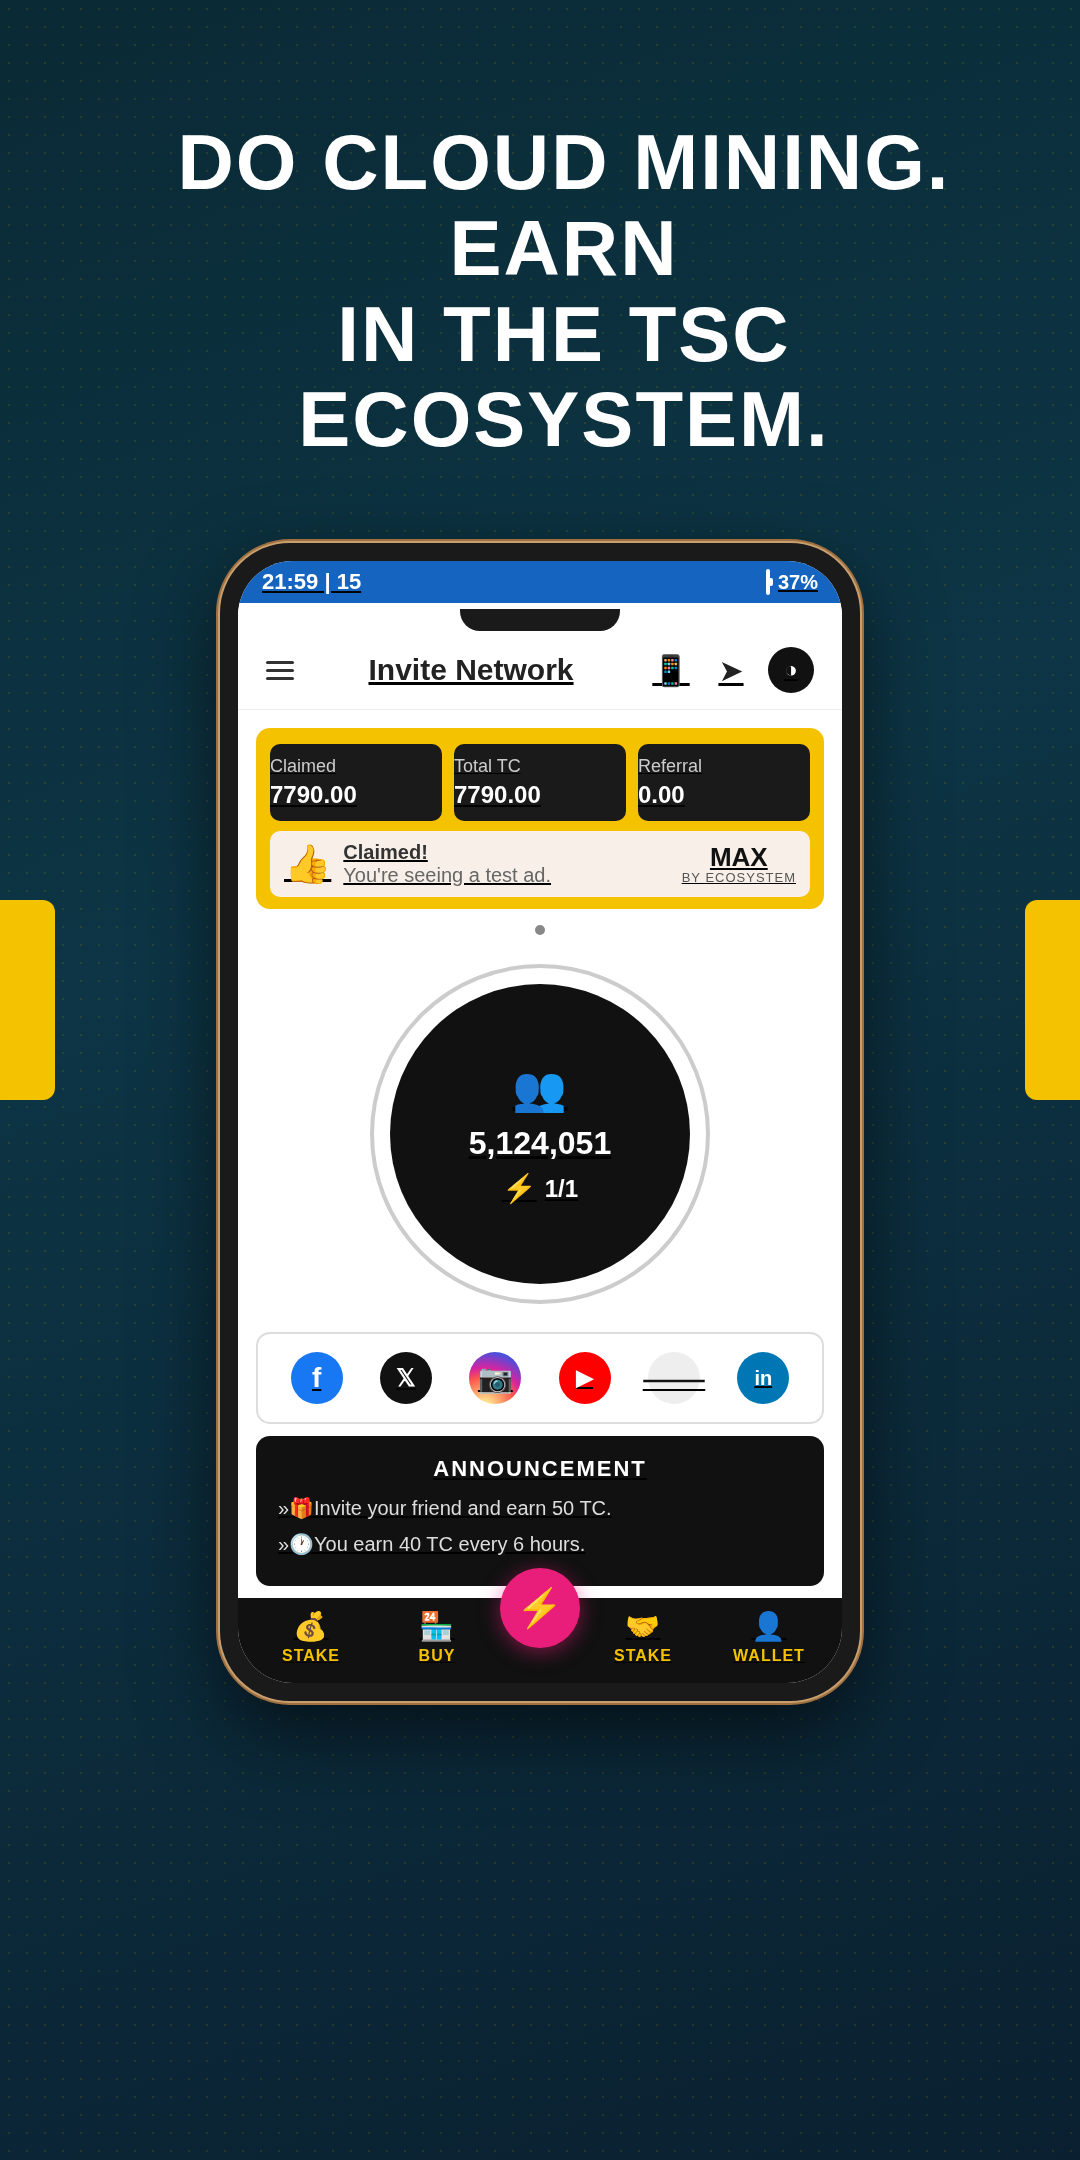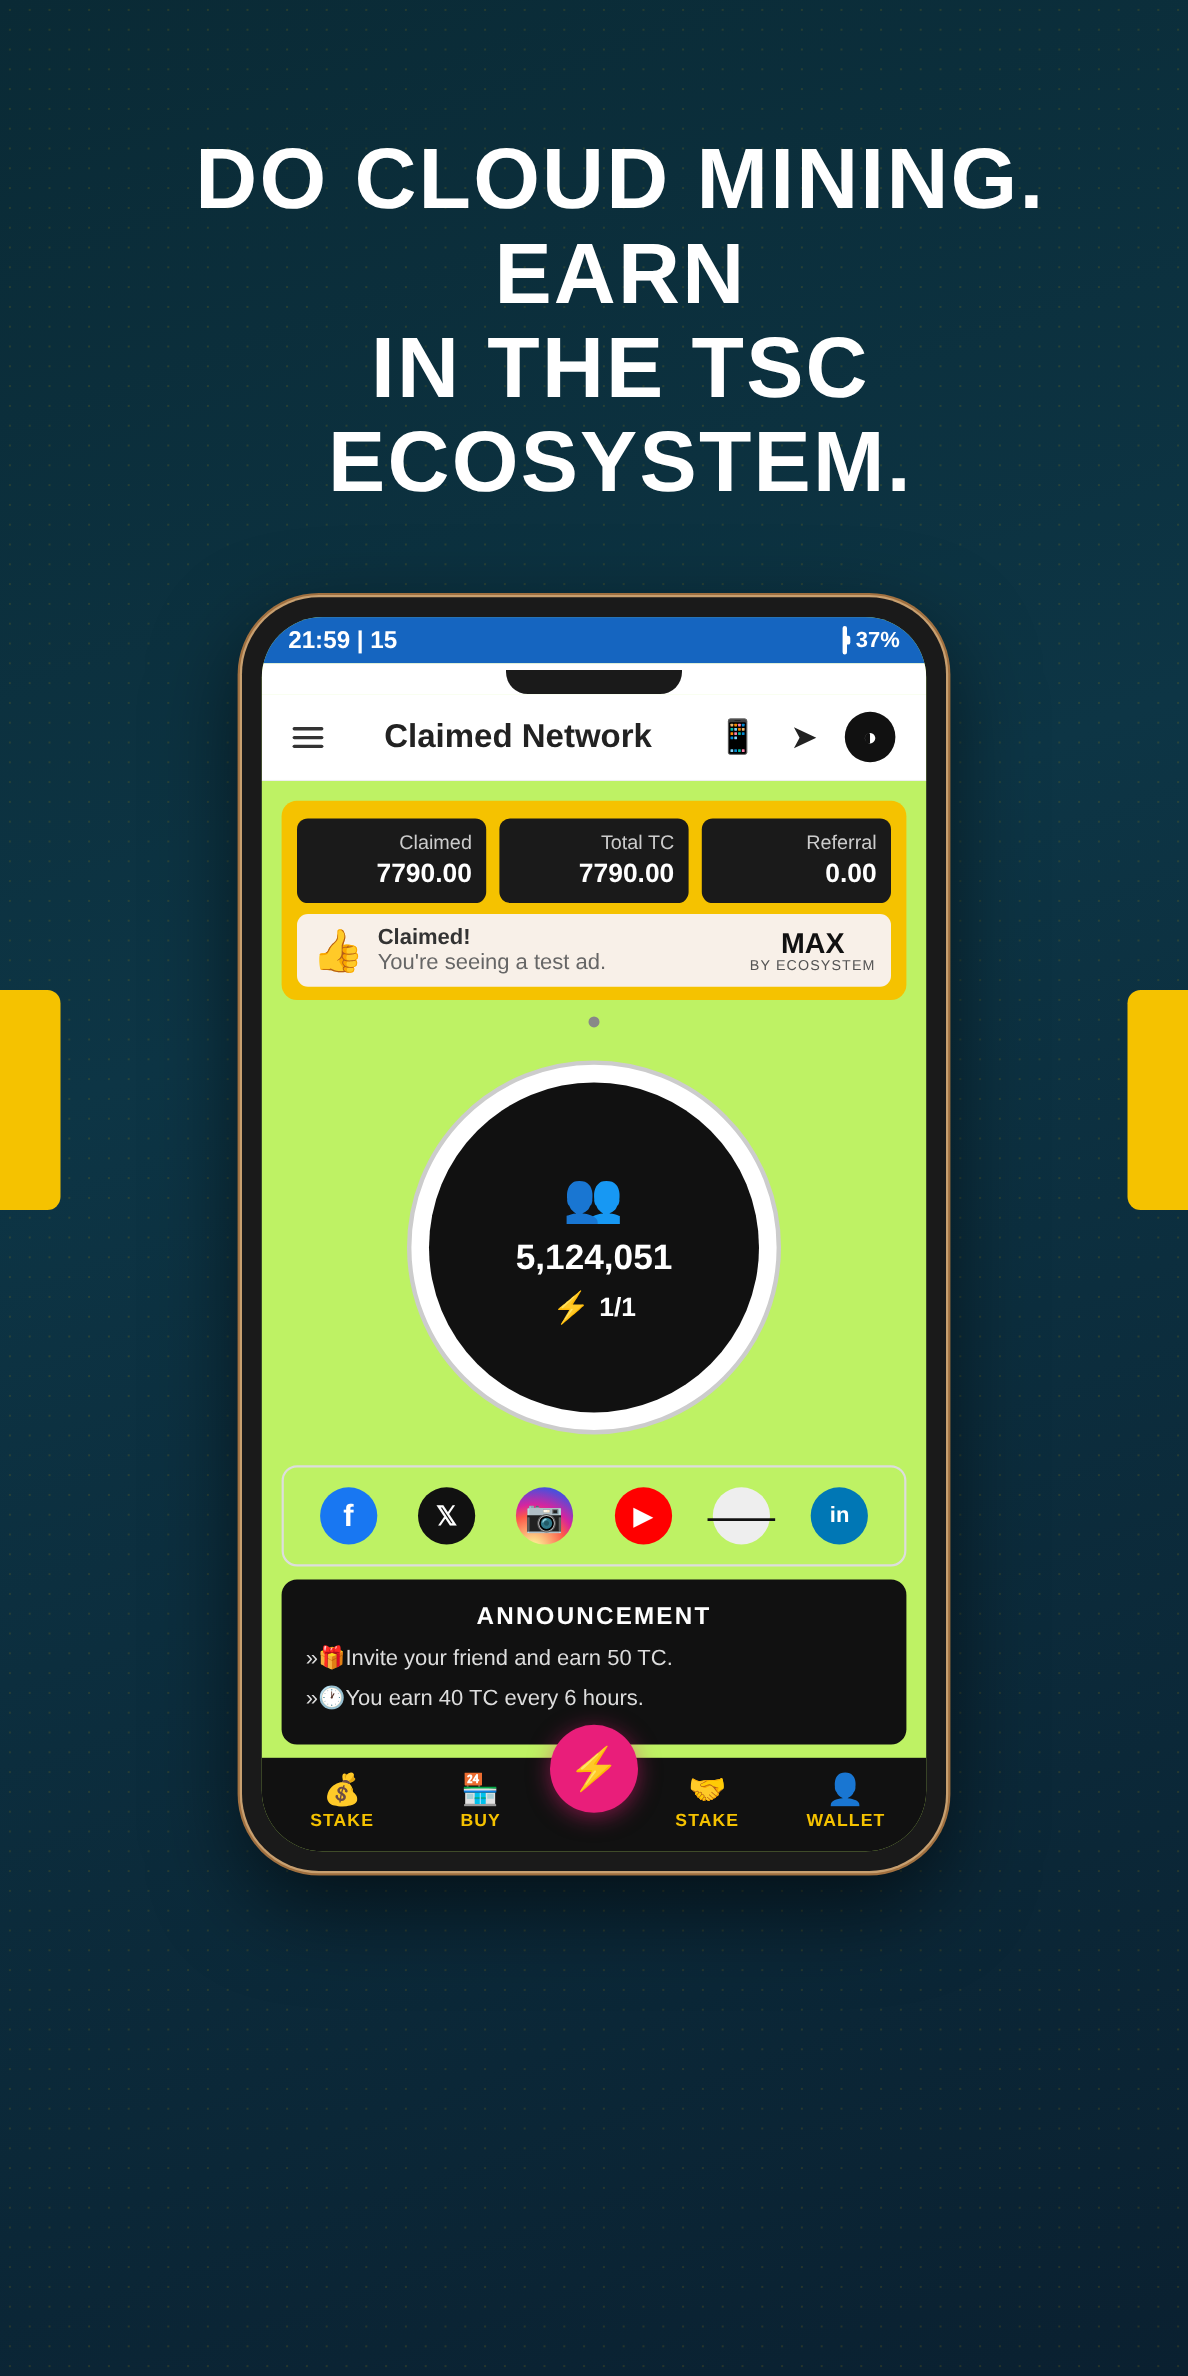--- a/index.html
+++ b/index.html
@@ -73,24 +73,25 @@
       border-radius: 70px;
       padding: 18px;
       box-shadow:
         0 0 0 2px #c8a070,
         0 0 0 4px #a07040,
         0 30px 80px rgba(0,0,0,0.6);
       position: relative;
     }
 
     .phone-screen {
-      background: #bef264;
+      background: #ffffff;
       border-radius: 55px;
       overflow: hidden;
       width: 100%;
+      text-decoration: underline;
     }
 
     
     .status-bar {
       background: #1565c0;
       color: white;
       font-size: 22px;
       font-weight: bold;
       padding: 8px 24px;
       display: flex;
@@ -212,22 +213,22 @@
       display: flex;
       gap: 12px;
       justify-content: space-between;
     }
 
     .stat-box {
       background: #1a1a1a;
       color: white;
       border-radius: 10px;
       flex: 1;
-      text-align: right;
-      padding: 12px 13px;
+      text-align: left;
+      padding: 12px 0;
     }
 
     .stat-label {
       font-size: 18px;
       color: #ccc;
       margin-bottom: 4px;
     }
 
     .stat-value {
       font-size: 24px;
@@ -477,21 +478,21 @@
         <div class="notch-row">
           <div class="notch"></div>
         </div>
 
         <div class="app-header">
           <div class="menu-icon">
             <span></span>
             <span></span>
             <span></span>
           </div>
-          <div class="app-title">Claimed Network</div>
+          <div class="app-title">Invite Network</div>
           <div class="header-icons">
             <span class="icon-circle whatsapp">📱</span>
             <span class="icon-circle telegram">➤</span>
             <span class="icon-circle" style="font-size:22px; background:#111; color:white;">◑</span>
           </div>
         </div>
 
         <div class="stats-bar">
           <div class="stats-row">
             <div class="stat-box">

